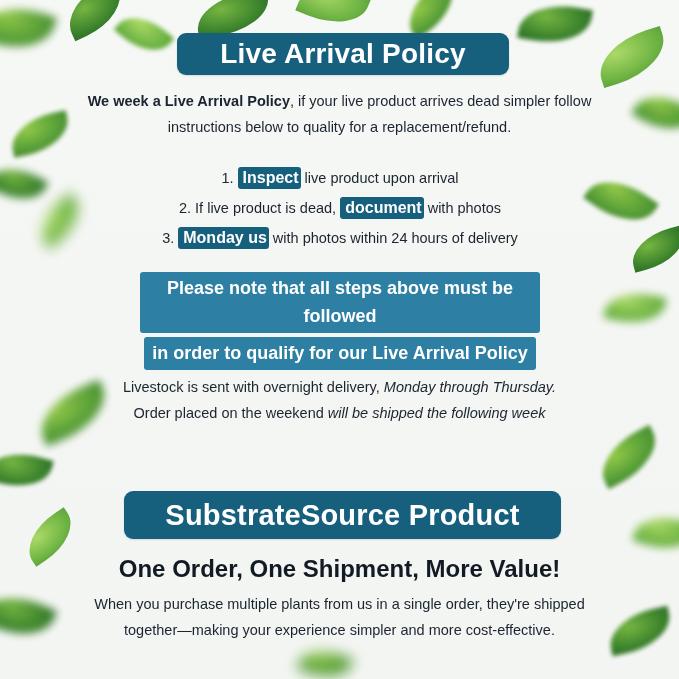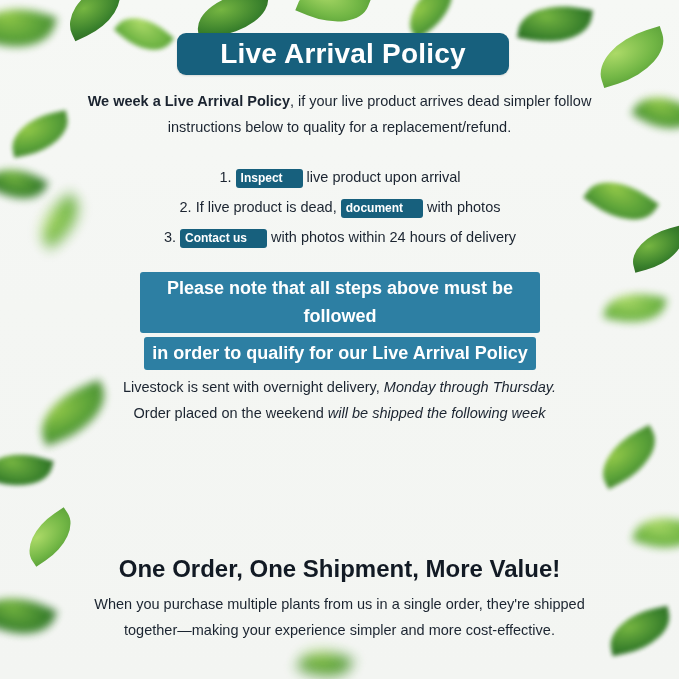--- a/index.html
+++ b/index.html
@@ -83,24 +83,24 @@
     left: 140px; top: 163px; width: 400px;
     color: #1b2430;
     font-size: 14.5px;
     line-height: 29px;
     text-align: center;
   }
   .step { white-space: nowrap; }
   .hl {
     background: #17607d;
     color: #fff;
-    padding: 2px 20px 3px 5px;
+    padding: 2px 2px 3px 5px;
     border-radius: 3px;
     font-weight: bold;
-    font-size: 12px;
+    font-size: 16px;
   }
   #note-block {
     position: absolute;
     left: 140px; top: 272px; width: 400px;
     text-align: center;
     line-height: 28px;
   }
   .note-line {
     display: inline-block;
     background: #2d7fa3;
@@ -173,36 +173,37 @@
         <span>live product upon arrival</span>
       </div>
       <div class="step">
         <span>2.</span>
         <span>If live product is dead,</span>
         <span class="hl">document</span>
         <span>with photos</span>
       </div>
       <div class="step">
         <span>3.</span>
-        <span class="hl">Contact us</span>
+        <span class="hl">Monday us</span>
         <span>with photos within 24 hours of delivery</span>
       </div>
     </div>
 
     <div id="note-block">
       <div><span class="note-line">Please note that all steps above must be followed</span></div>
       <div><span class="note-line">in order to qualify for our Live Arrival Policy</span></div>
     </div>
 
     <div class="para" id="shipping-paragraph">
       <span>Livestock is sent with overnight delivery,</span>
       <i>Monday through Thursday.</i><br>
       <span>Order placed on the weekend</span>
       <i>will be shipped the following week</i><br>
     </div>
 
+    <div class="banner" id="title-banner-2">SubstrateSource Product</div>
 
     <div id="subhead">One Order, One Shipment, More Value!</div>
 
     <div class="para" id="closing-paragraph">When you purchase multiple plants from us in a single order, they're shipped together—making your experience simpler and more cost-effective.</div>
 
   </div>
 </div>
 
 </body></html>

